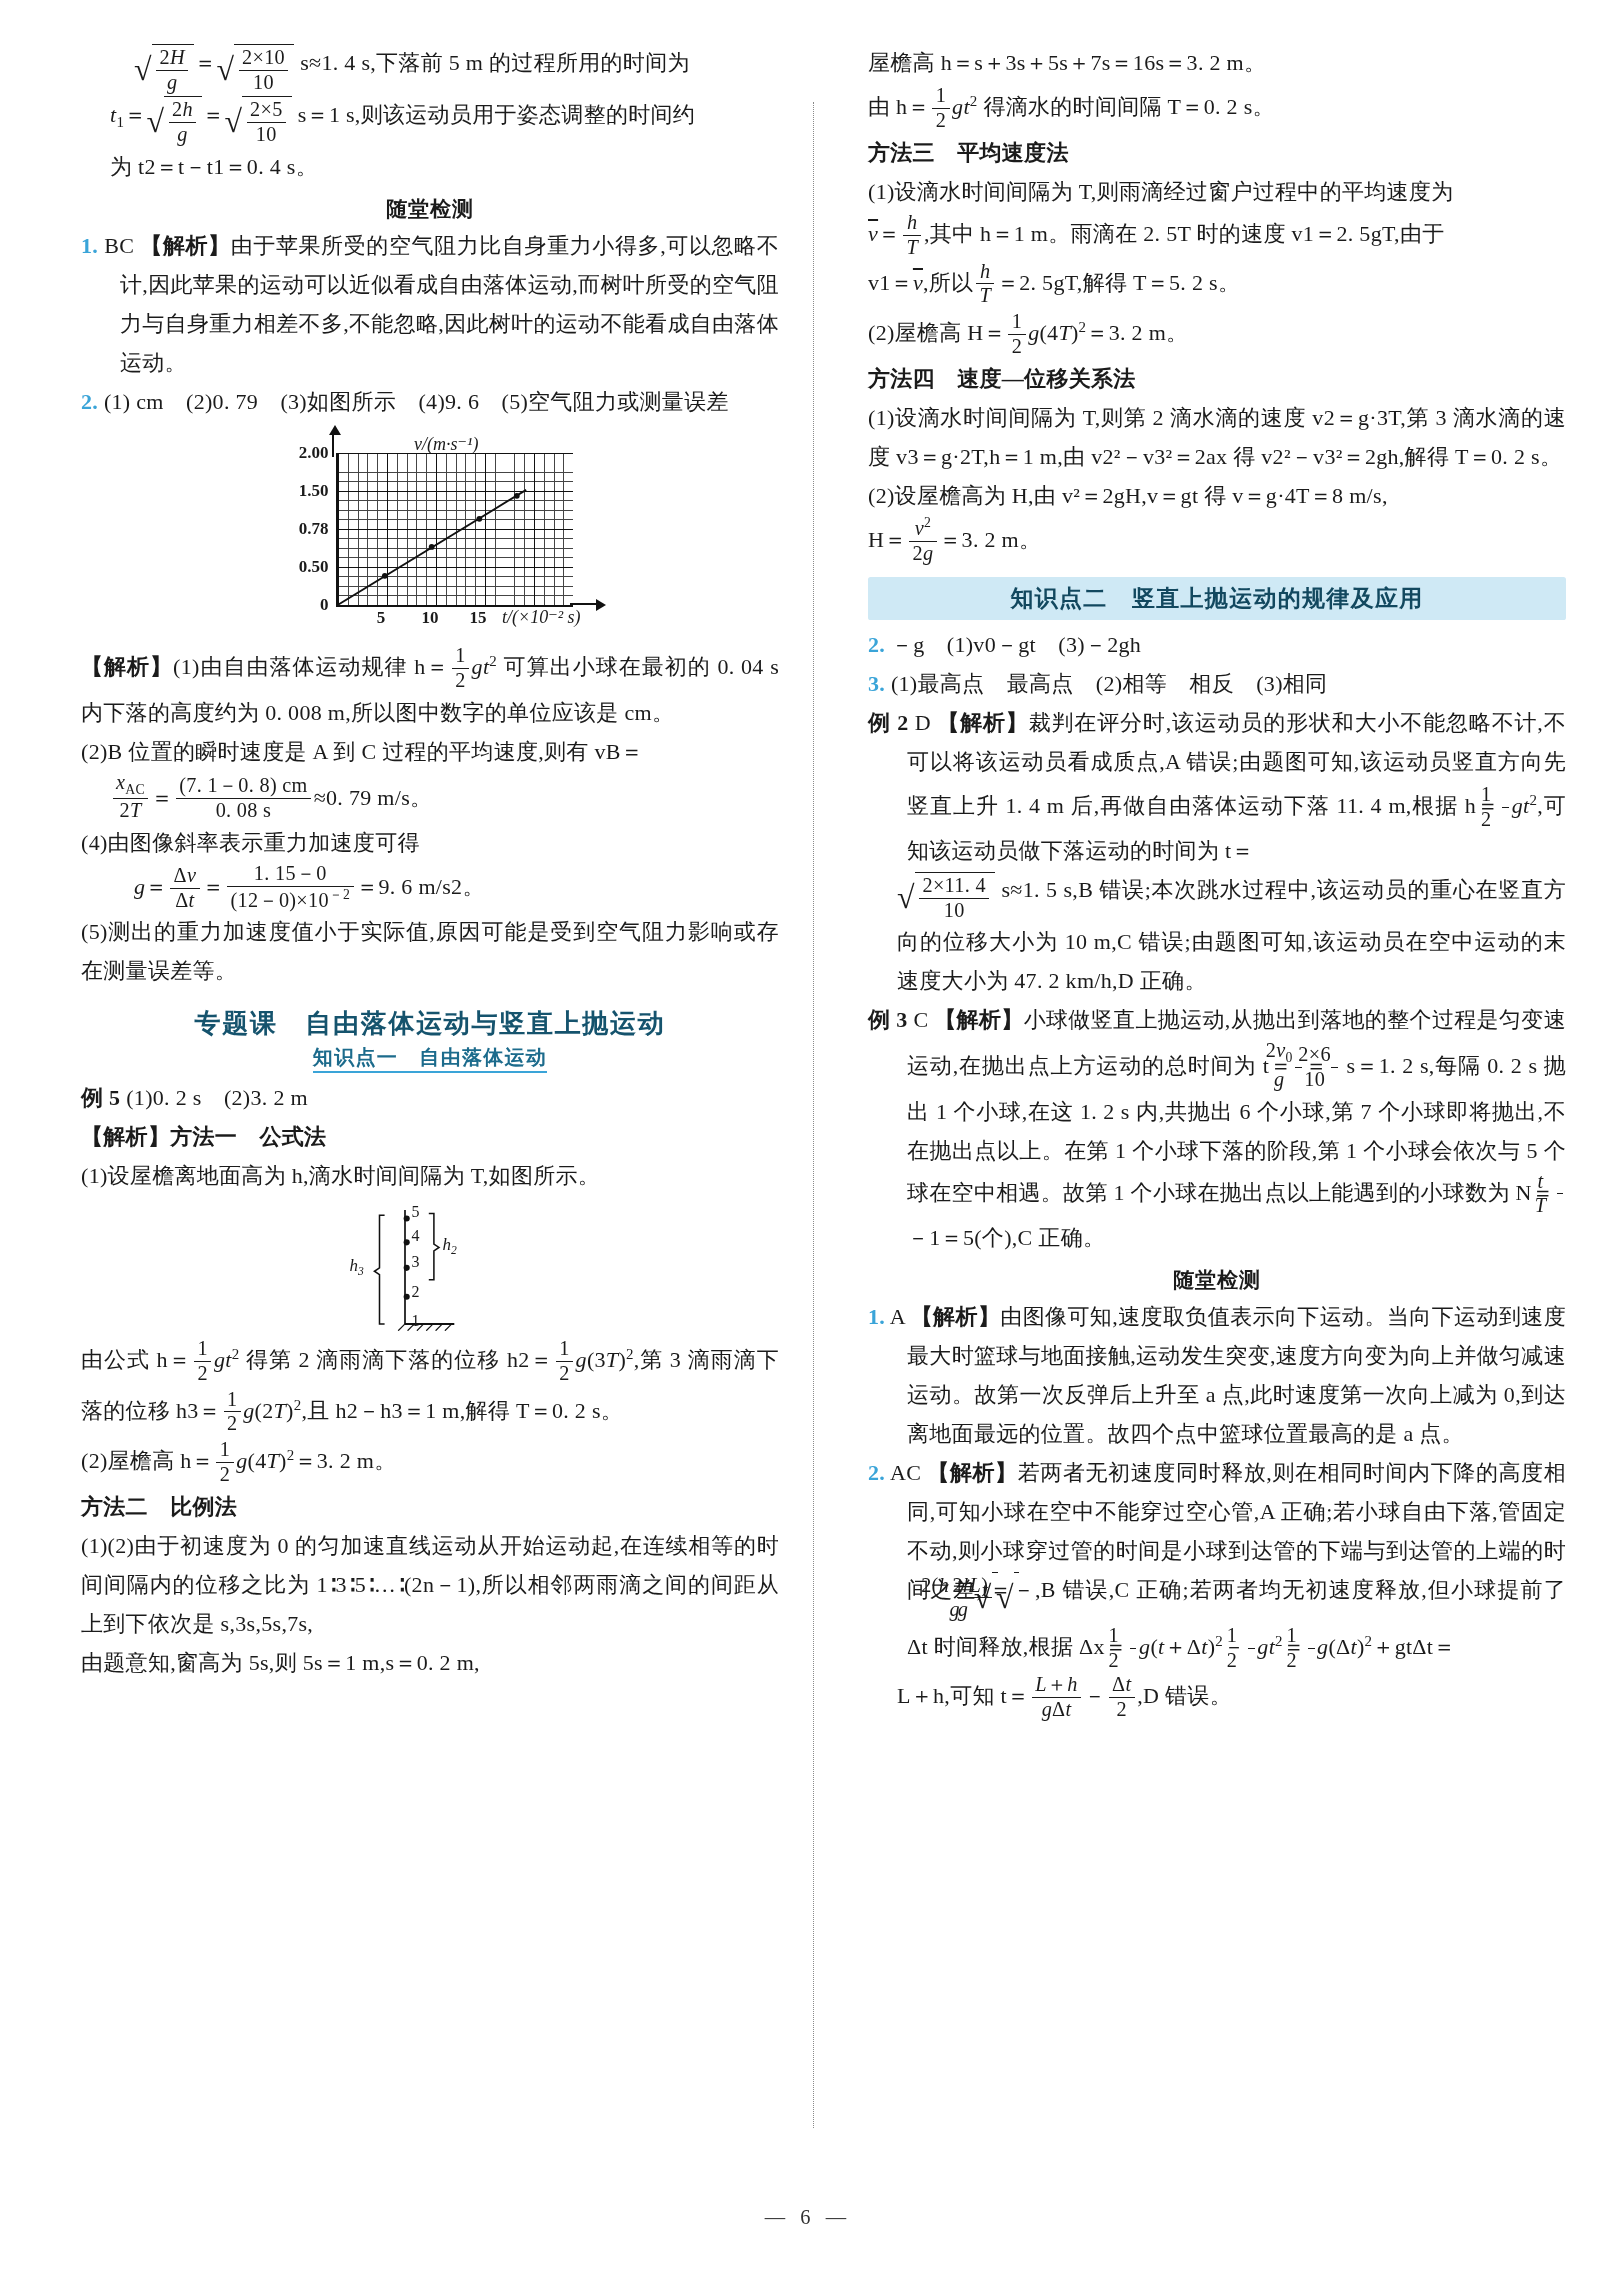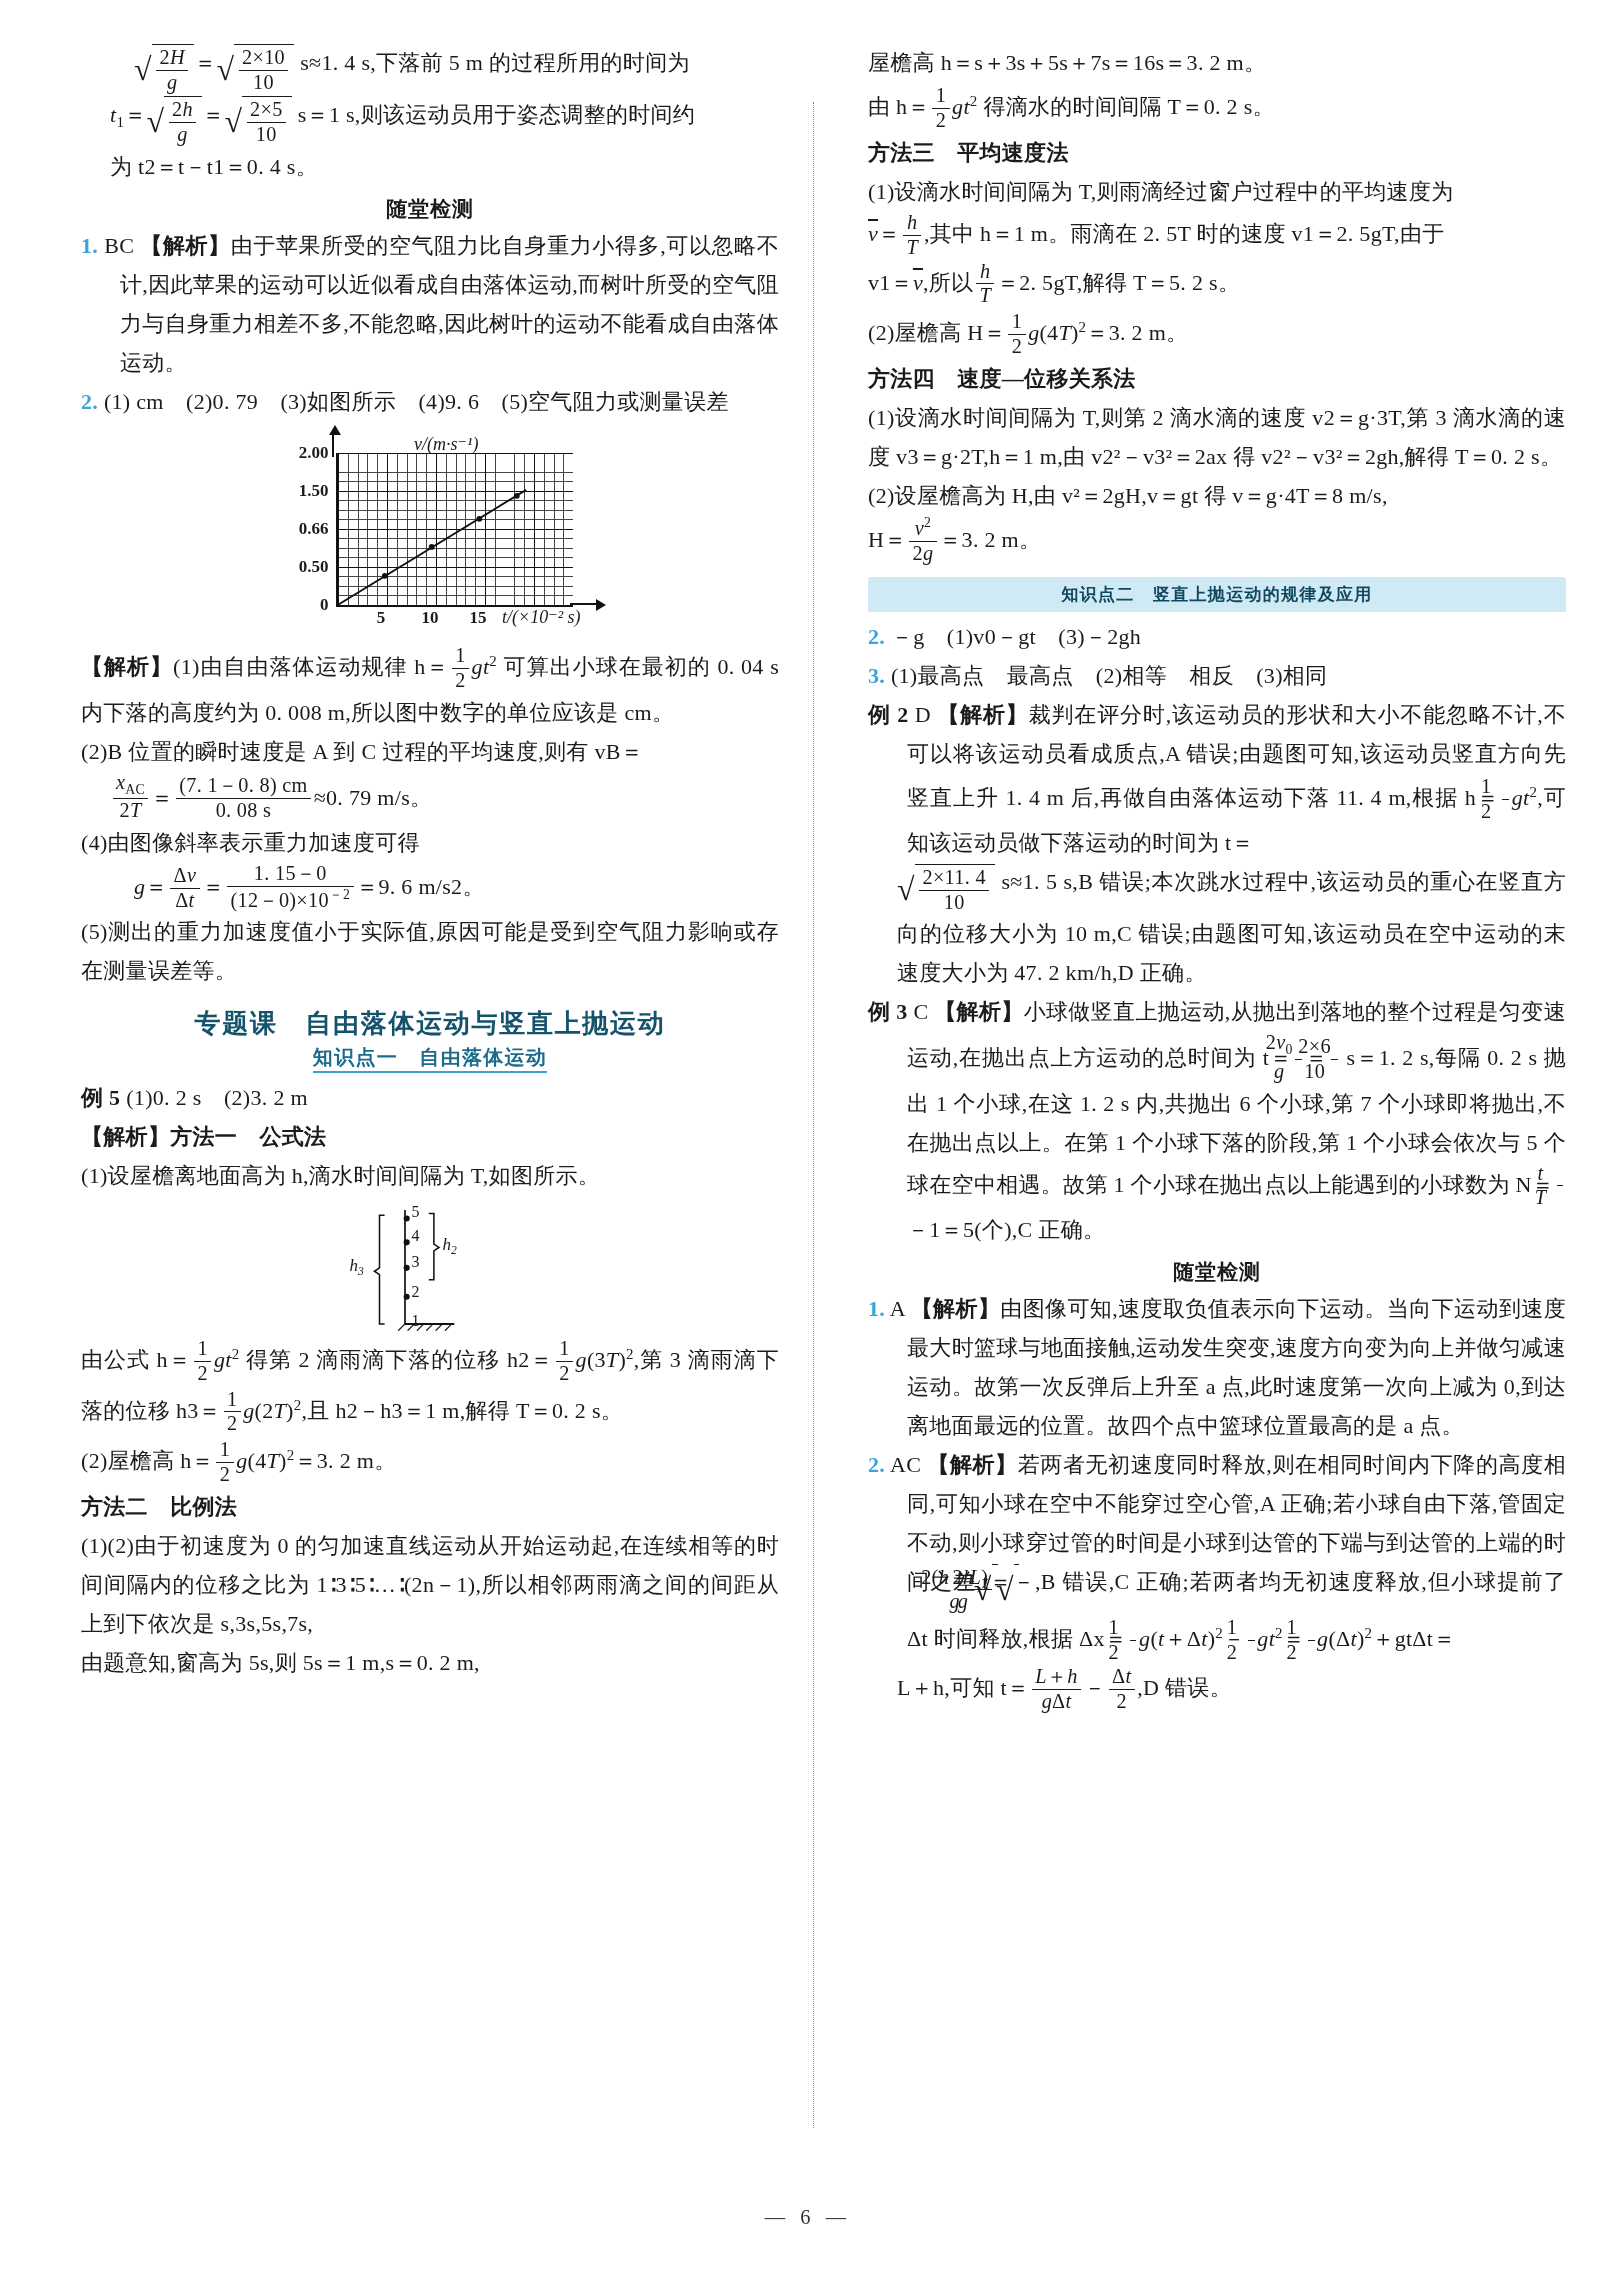--- a/index.html
+++ b/index.html
@@ -27,21 +27,21 @@
   .hang{padding-left:39px;text-indent:-39px;}
   .num{color:#3aa4d8;font-weight:bold;}
   .sec-title{
     font-family:"Liberation Sans","DejaVu Sans",sans-serif;
     font-weight:bold;font-size:21px;text-align:center;
     margin:8.5px 0 3.4px 0;letter-spacing:0.9px;
   }
   .bluebar{
     background:#cfe9f5;color:#12485f;
     font-family:"Liberation Sans","DejaVu Sans",sans-serif;
-    font-weight:bold;font-size:17px;text-align:center;
+    font-weight:bold;font-size:23px;text-align:center;
     padding:5.1px 0 6px 0;letter-spacing:1.3px;
     border-radius:2.6px;margin:12px 0 5.1px 0;
   }
   .bluebar2{
     color:#1c6b8c;
     font-family:"Liberation Sans","DejaVu Sans",sans-serif;
     font-weight:bold;font-size:20px;text-align:center;
     letter-spacing:1.3px;margin:3.4px 0 6.8px 0;
   }
   .bluebar2 .ul{border-bottom:2.6px solid #3aa4d8;padding-bottom:2.6px;}
@@ -136,21 +136,21 @@
           <line x1="0" y1="178" x2="221" y2="43" stroke="#111" stroke-width="2.2"></line>
           <circle cx="55" cy="144" r="3.4" fill="#111"></circle>
           <circle cx="110" cy="110" r="3.4" fill="#111"></circle>
           <circle cx="166" cy="77" r="3.4" fill="#111"></circle>
           <circle cx="210" cy="50" r="3.4" fill="#111"></circle>
         </svg>
       </div>
       <div class="xarrow"></div>
       <div class="ytick" style="left:20.4px;top:10px;width:61px;">2.00</div>
       <div class="ytick" style="left:20.4px;top:48px;width:61px;">1.50</div>
-      <div class="ytick" style="left:20.4px;top:86px;width:61px;">0.66</div>
+      <div class="ytick" style="left:20.4px;top:86px;width:61px;">0.78</div>
       <div class="ytick" style="left:20.4px;top:124px;width:61px;">0.50</div>
       <div class="ytick" style="left:20.4px;top:162px;width:61px;">0</div>
       <div class="xtick" style="left:117px;top:175px;">5</div>
       <div class="xtick" style="left:166px;top:175px;">10</div>
       <div class="xtick" style="left:214px;top:175px;">15</div>
       <div class="chart-axis-label" style="left:255px;top:173px;font-size:18px;">t/(×10⁻² s)</div>
     </div>
 
     <div class="ln ind0">
       <span class="bk">【解析】</span><span>(1)由自由落体运动规律 h＝</span><span class="frac"><span class="t">1</span><span class="b">2</span></span><span class="mi">gt</span><sup>2</sup><span> 可算出小球在最初的 0. 04 s 内下落的高度约为 0. 008 m,所以图中数字的单位应该是 cm。</span>

